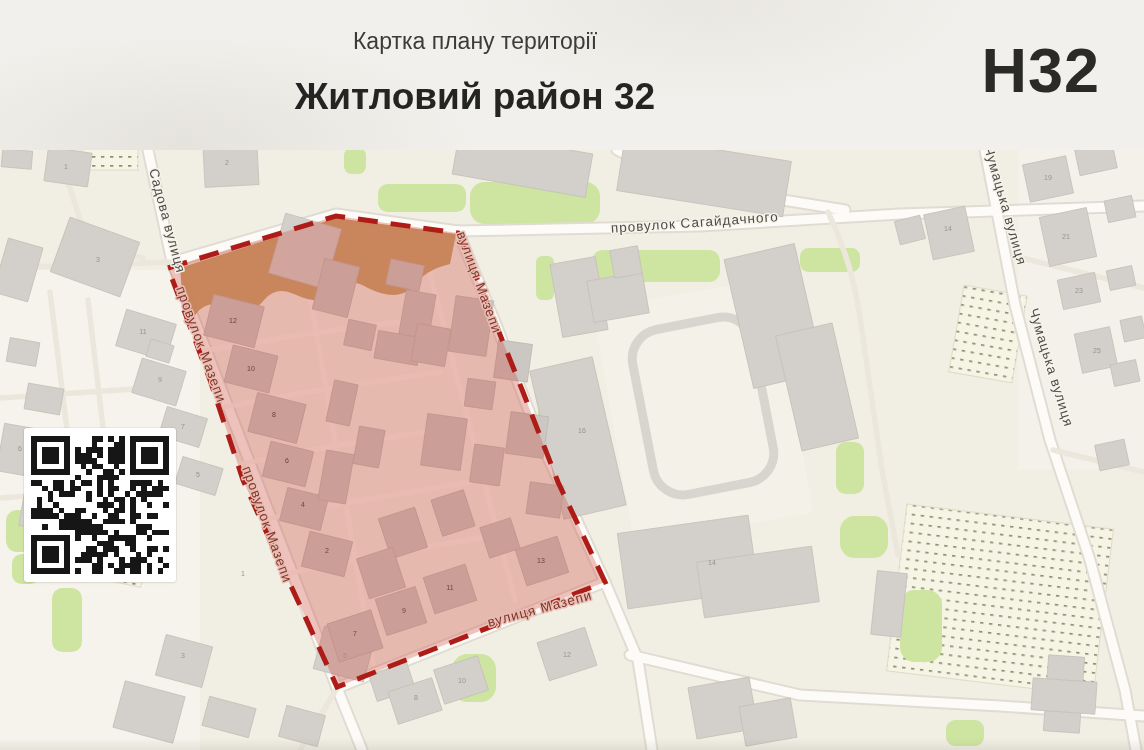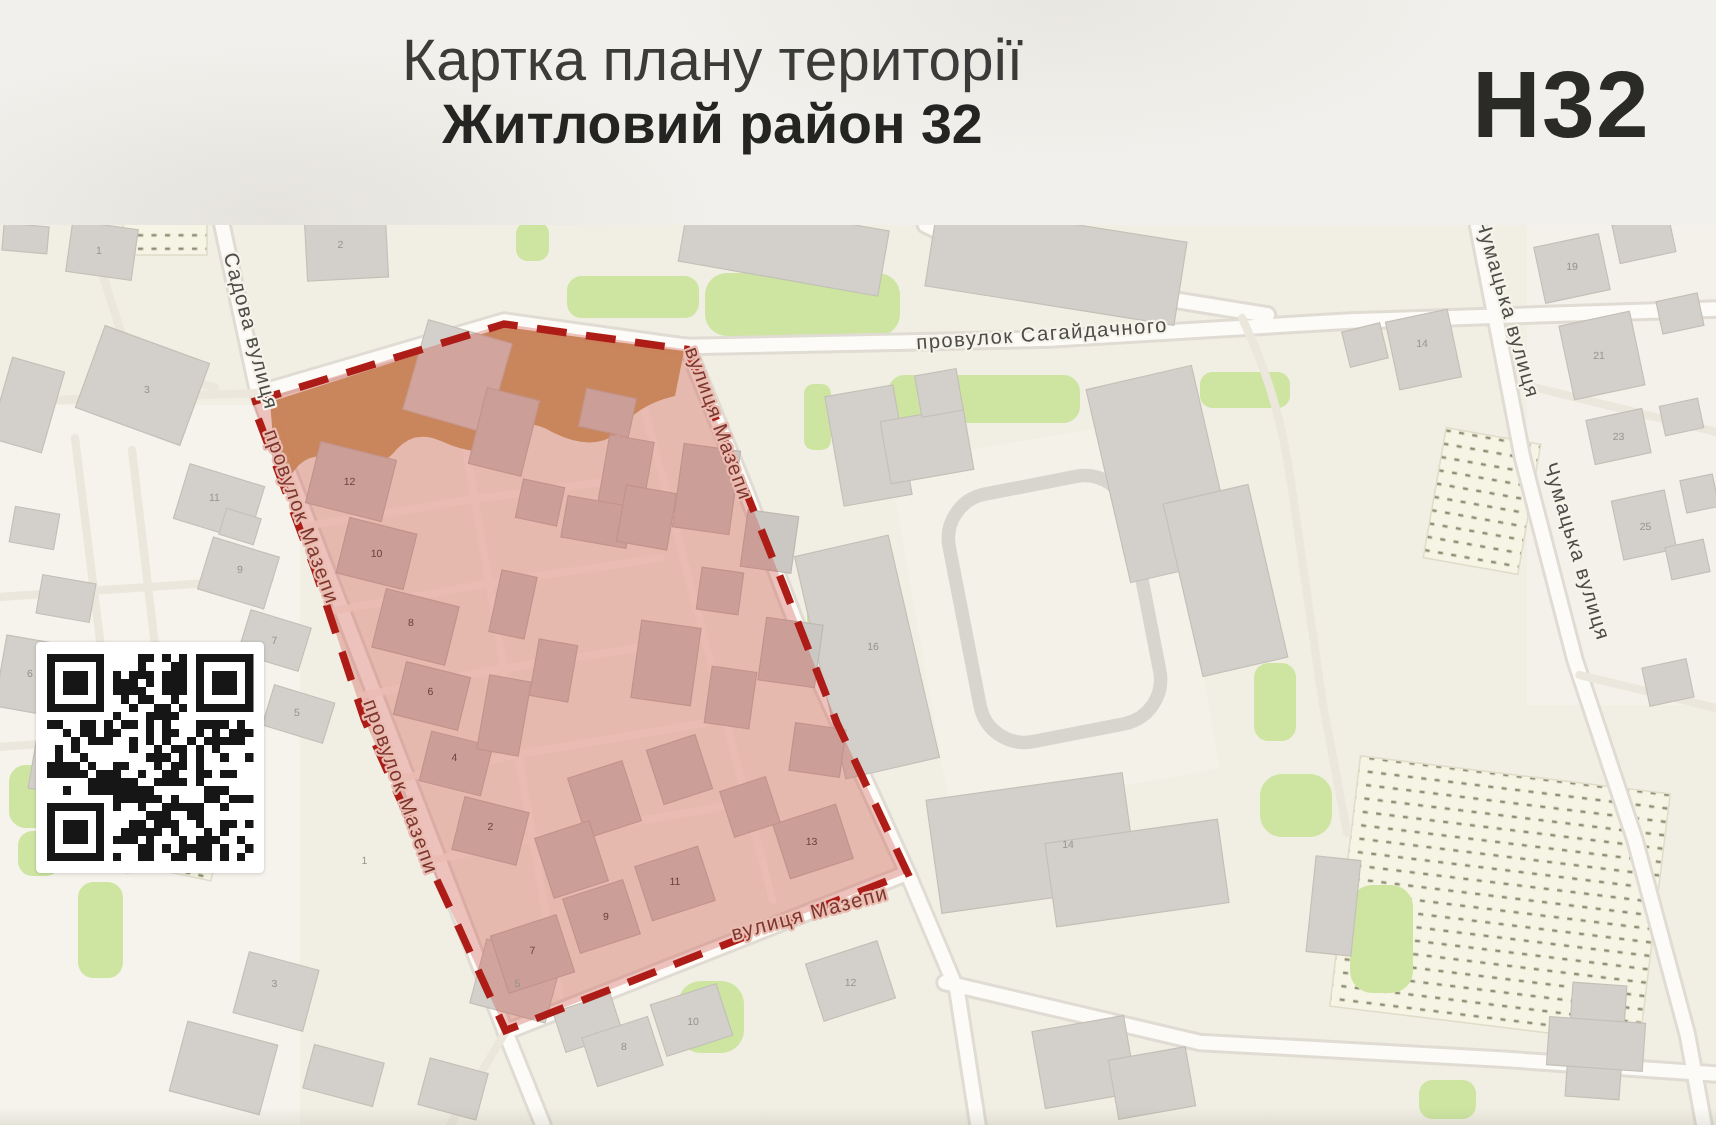--- a/index.html
+++ b/index.html
@@ -8,22 +8,22 @@
     background:#f2f0eb;
     font-family:"Liberation Sans","DejaVu Sans",sans-serif;
     -webkit-font-smoothing:antialiased;
   }
   .header{position:absolute;top:0;left:0;width:1144px;height:150px;
     background:
       radial-gradient(ellipse 420px 160px at 16% 95%, rgba(205,202,194,.35), transparent 70%),
       radial-gradient(ellipse 380px 150px at 62% 0%, rgba(210,207,199,.28), transparent 70%),
       #f2f0ec;}
   .titles{position:absolute;left:0;top:22px;width:950px;text-align:center;}
-  .subtitle{font-size:39px;line-height:38px;color:#3b3b39;font-weight:400;}
-  .main-title{font-size:37px;line-height:46px;color:#242422;font-weight:700;margin-top:0;}
+  .subtitle{font-size:23px;line-height:38px;color:#3b3b39;font-weight:400;}
+  .main-title{font-size:37px;line-height:46px;color:#242422;font-weight:700;margin-top:14px;}
   .sheet-code{position:absolute;left:960px;top:34px;width:140px;text-align:right;
     font-size:63px;font-weight:700;color:#2a2a27;letter-spacing:1px;}
   #map-wrap{position:absolute;left:0;top:150px;width:1144px;height:600px;}
   #map-svg{display:block;}
   .street-label{font-size:13.5px;letter-spacing:1px;fill:#4c4c48;text-anchor:middle;
     paint-order:stroke;stroke:#f6f3ea;stroke-width:3px;stroke-linejoin:round;}
   .street-label.zone{fill:#7e352d;stroke:#e9bdb2;}
   .parcel-number{font-size:7px;fill:#97948d;text-anchor:middle;letter-spacing:0;}
   .parcel-number.zone{fill:#6e423c;}
   #qr-card{position:absolute;left:24px;top:428px;width:152px;height:154px;background:#fff;

